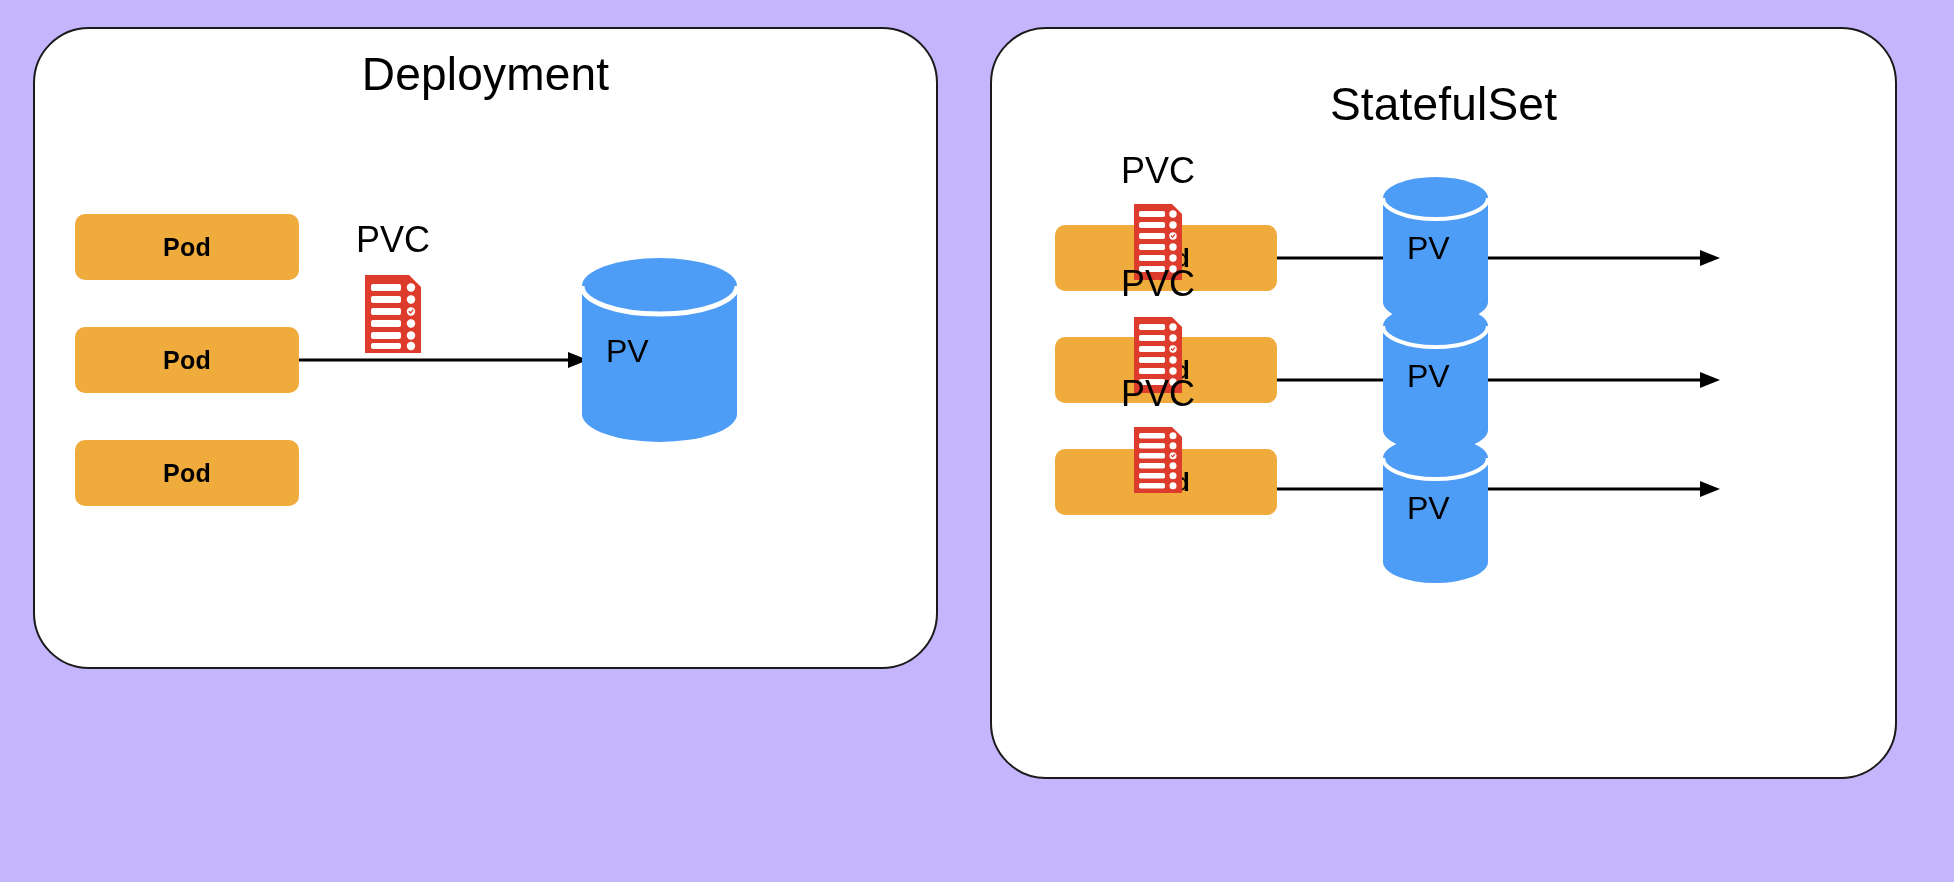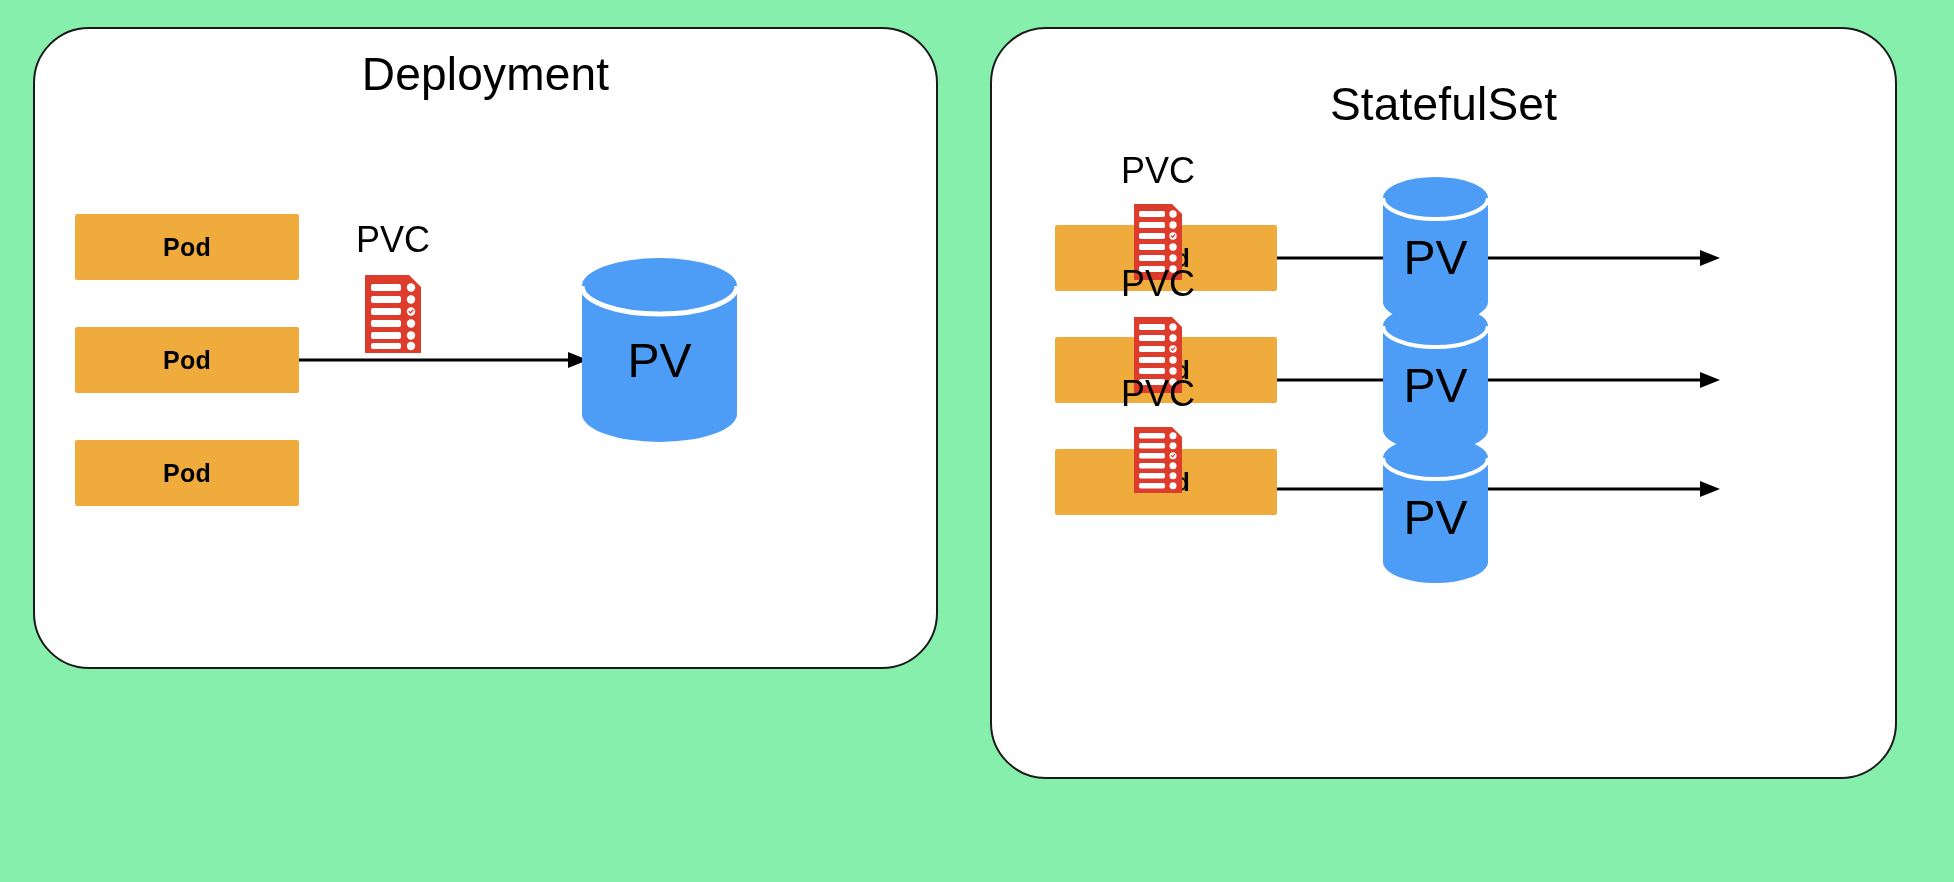--- a/index.html
+++ b/index.html
@@ -7,21 +7,21 @@
     padding: 0;
     background: #ffffff;
   }
   body {
     font-family: "Liberation Sans", sans-serif;
   }
   #stage {
     position: relative;
     width: 1954px;
     height: 882px;
-    background: #86efac;
+    background: #c4b5fd;
     overflow: hidden;
   }
 
   
   .panel {
     position: absolute;
     box-sizing: border-box;
     border: 2px solid #1a1a1a;
     border-radius: 56px;
     background: #ffffff;
@@ -35,45 +35,45 @@
     color: #000000;
     letter-spacing: 0.2px;
     white-space: nowrap;
   }
 
   
   .pod {
     position: absolute;
     box-sizing: border-box;
     background: #efab3c;
-    border-radius: 2px;
+    border-radius: 10px;
     display: flex;
     align-items: center;
     justify-content: center;
   }
   .pod-label {
     font-size: 25px;
     font-weight: bold;
     color: #000000;
     letter-spacing: 0.3px;
   }
 
   
   .pv {
     position: absolute;
   }
   .pv svg { display: block; overflow: visible; }
   .pv-label {
     position: absolute;
     left: 0;
     width: 100%;
-    text-align: center;
-    font-size: 48px;
+    font-size: 32px;
     color: #000000;
     font-weight: 400;
+    padding-left: 24px;
   }
 
   
   .pvc {
     position: absolute;
   }
   .pvc svg { display: block; }
   .pvc-label {
     position: absolute;
     left: 50%;

